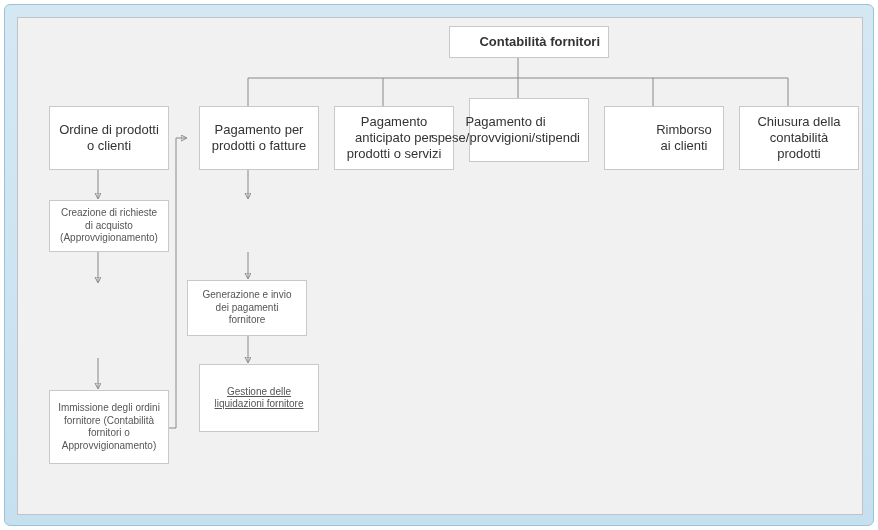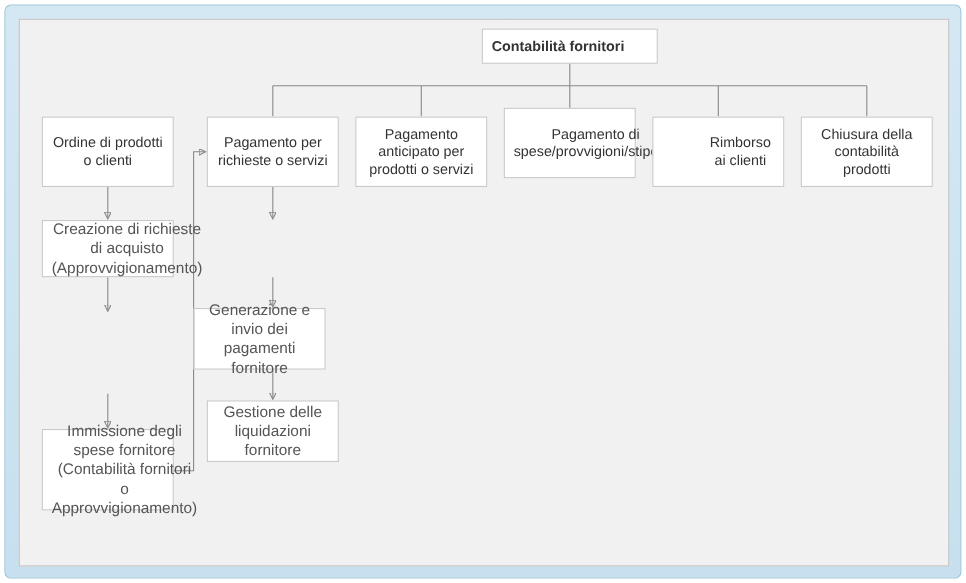--- a/index.html
+++ b/index.html
@@ -25,38 +25,39 @@
     width: 846px; height: 498px;
     background: #f1f1f1;
     border: 1px solid #c2c2c2;
   }
   .node {
     position: absolute;
     background: #ffffff;
     border: 1px solid #c9c9c9;
     display: flex;
     align-items: center;
-    justify-content: flex-start;
+    justify-content: flex-end;
     text-align: center;
     padding: 6px 8px;
     font-size: 12px;
     line-height: 1.25;
     color: #333;
+    margin-left: 11px;
   }
   .node.root {
     font-weight: 600;
     font-size: 13px;
   }
   .node.cat {
     font-size: 13px;
     height: 64px;
     width: 120px;
   }
   .node.step {
-    font-size: 14px;
+    font-size: 10px;
     width: 120px;
     min-height: 48px;
     color: #555;
   }
   svg.connectors {
     position: absolute;
     left: 0; top: 0;
     width: 846px; height: 498px;
     pointer-events: none;
   }
@@ -101,43 +102,43 @@
     </svg>
 
     <div class="node root" style="left:420px; top:8px; width:160px; height:32px;">
       <span>Contabilità fornitori</span>
     </div>
 
     <div class="node cat" style="left:20px; top:88px;">
       <span>Ordine di prodotti o clienti</span>
     </div>
     <div class="node cat" style="left:170px; top:88px;">
-      <span>Pagamento per richieste o servizi</span>
+      <span>Pagamento per prodotti o fatture</span>
     </div>
     <div class="node cat" style="left:305px; top:88px;">
       <span>Pagamento anticipato per prodotti o servizi</span>
     </div>
     <div class="node cat" style="left:440px; top:80px;">
       <span>Pagamento di spese/provvigioni/stipendi</span>
     </div>
     <div class="node cat" style="left:575px; top:88px;padding-left:48px;">
       <span>Rimborso ai clienti</span>
     </div>
     <div class="node cat" style="left:710px; top:88px;">
       <span>Chiusura della contabilità prodotti</span>
     </div>
 
     <div class="node step" style="left:20px; top:182px; height:52px;">
       <span>Creazione di richieste di acquisto (Approvvigionamento)</span>
     </div>
     <div class="node step" style="left:20px; top:372px; height:74px;">
-      <span>Immissione degli spese fornitore (Contabilità fornitori o Approvvigionamento)</span>
+      <span>Immissione degli ordini fornitore (Contabilità fornitori o Approvvigionamento)</span>
     </div>
 
     <div class="node step" style="left:158px; top:262px; height:56px;">
       <span>Generazione e invio dei pagamenti fornitore</span>
     </div>
-    <div class="node step" style="left:170px; top:346px; height:56px;">
+    <div class="node step" style="left:170px; top:346px; height:68px;text-decoration:underline;">
       <span>Gestione delle liquidazioni fornitore</span>
     </div>
 
   </div>
 </div>
 
 </body></html>

